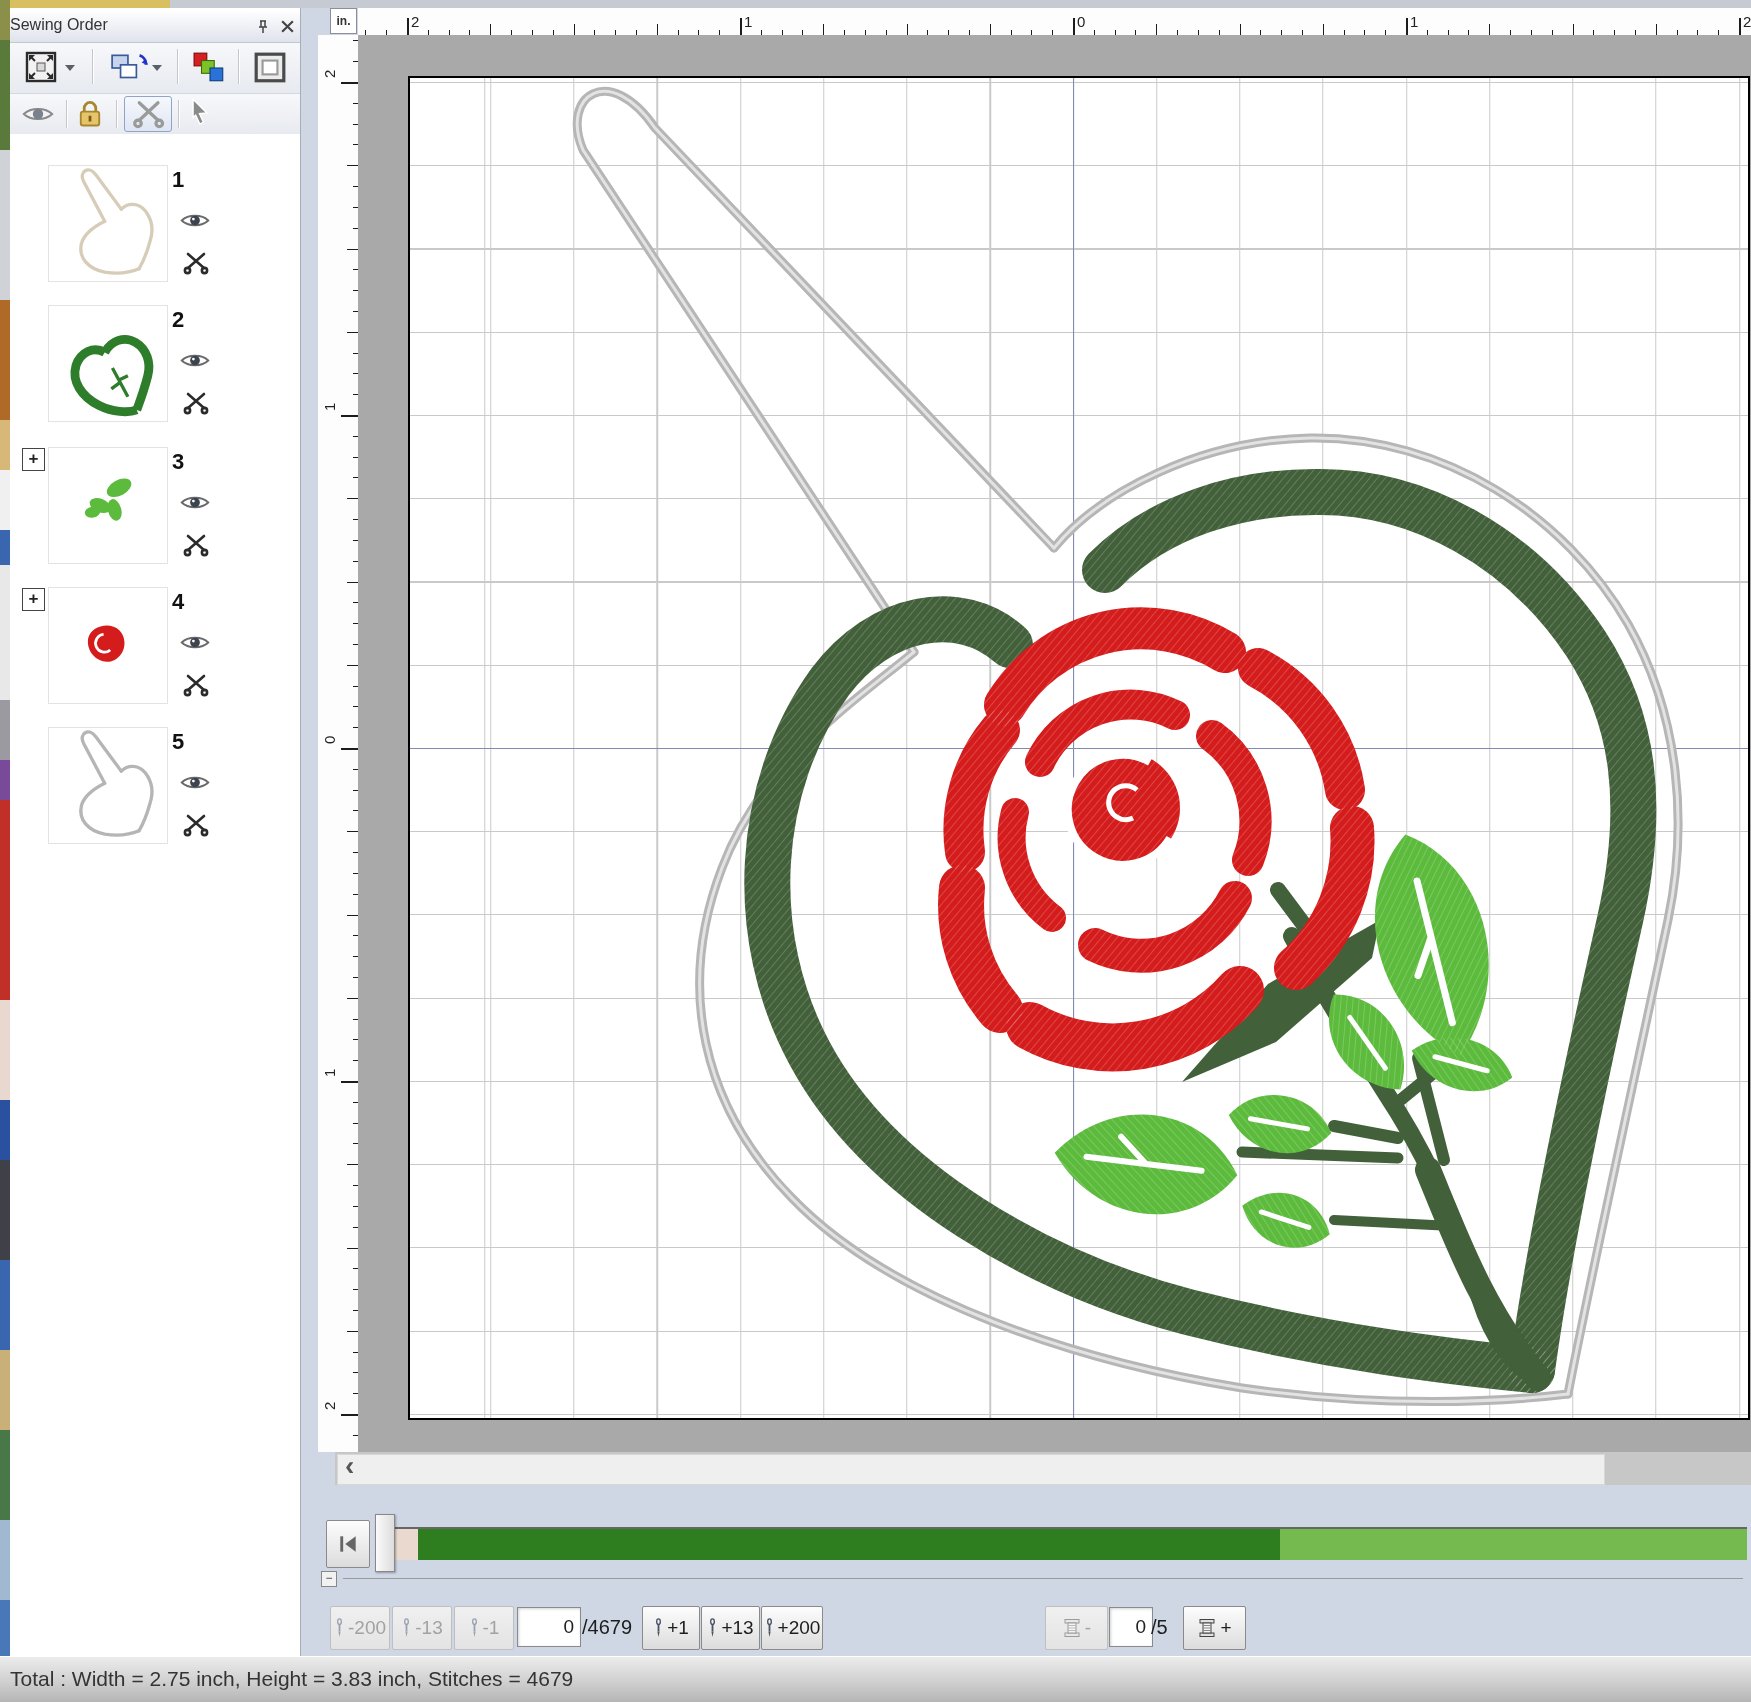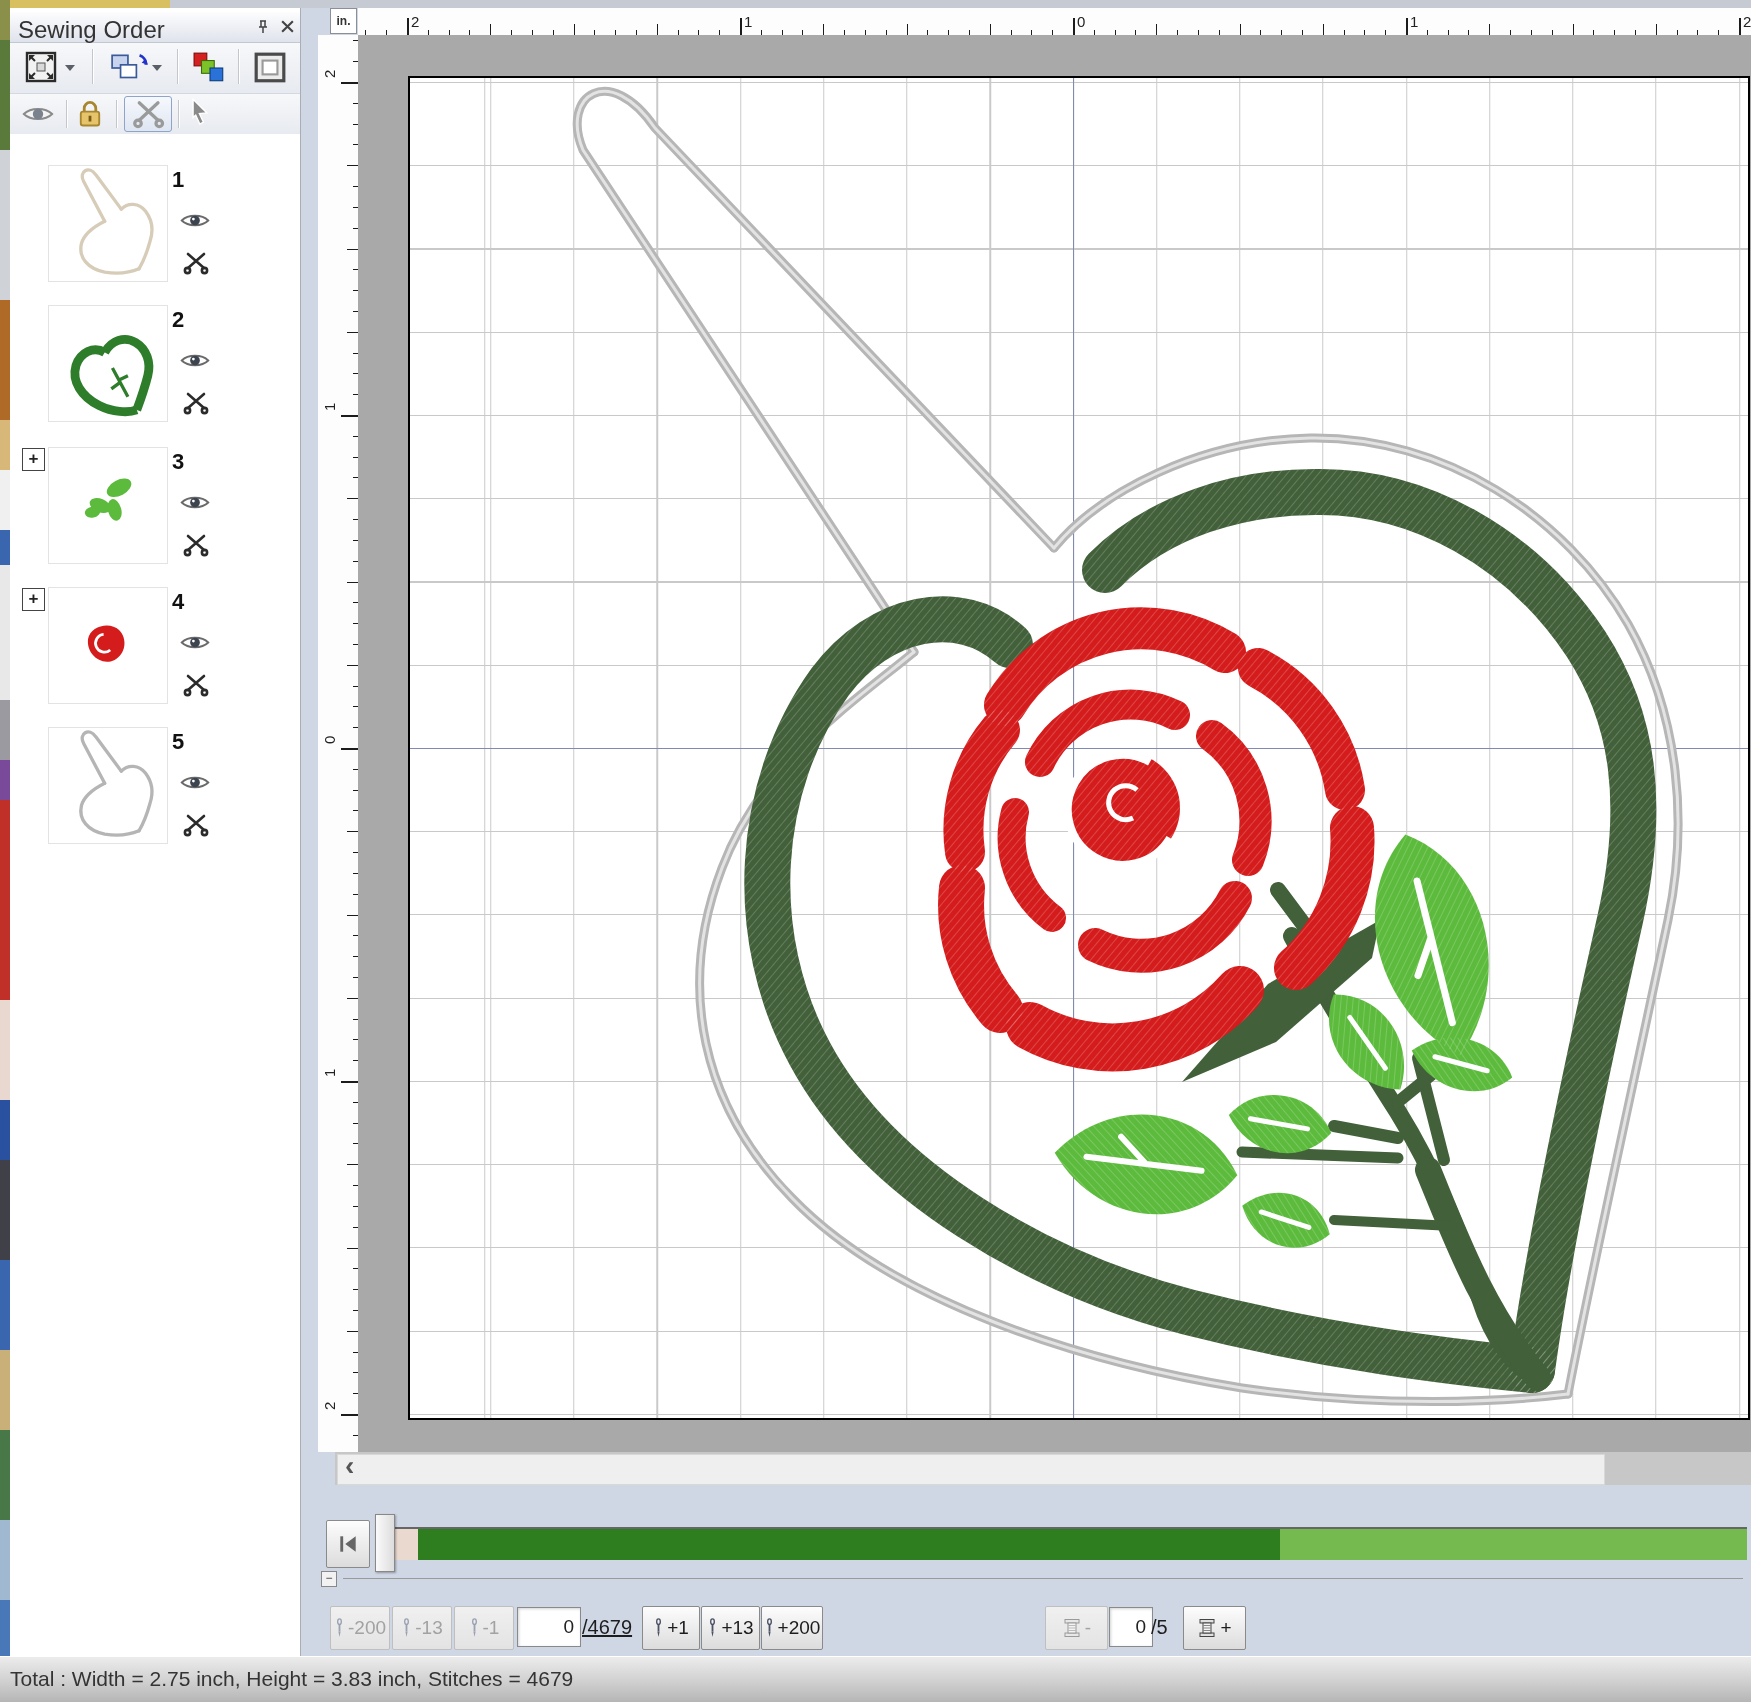--- a/index.html
+++ b/index.html
@@ -11,21 +11,21 @@
   .abs{position:absolute;}
   
   .top-strip{left:0;top:0;width:1751px;height:8px;background:#c6cad2;}
   .top-strip .tan{position:absolute;left:0;top:0;width:170px;height:8px;background:#d8c060;}
   .left-sliver{left:0;top:0;width:10px;height:1702px;background:#888;}
   .left-sliver div{position:absolute;left:0;width:10px;}
   
   .sidebar{left:10px;top:8px;width:290px;height:1648px;background:#fff;border-right:1px solid #a8adb6;}
   .panel-titlebar{position:absolute;left:0;top:4px;width:100%;height:30px;
     background:linear-gradient(#fdfdfe,#dfe3ec);border-bottom:1px solid #c3c7d0;}
-  .panel-title{position:absolute;left:8px;top:4px;font-size:24px;color:#333;}
+  .panel-title{position:absolute;left:0;top:4px;font-size:16px;color:#333;}
   .pt-btn{position:absolute;top:7px;width:18px;height:18px;cursor:default;}
   .panel-toolbar{position:absolute;left:0;width:100%;background:linear-gradient(#f7f8fa,#e7eaf0);}
   .tb1{top:35px;height:50px;border-bottom:1px solid #d5d8de;}
   .tb2{top:86px;height:40px;border-bottom:1px solid #cfd2d8;}
   .sep{position:absolute;top:6px;width:1px;height:70%;background:#c3c6cc;box-shadow:1px 0 0 #fff;}
   .dd{position:absolute;width:0;height:0;border-left:5px solid transparent;border-right:5px solid transparent;border-top:6px solid #5a5f68;}
   .tool{position:absolute;}
   .tool-selected{border:1px solid #8ea4c8;background:linear-gradient(#f6f8fc,#dfe6f2);border-radius:3px;}
   
   .panel-list{position:absolute;left:0;top:126px;width:100%;height:1520px;background:#fff;}
@@ -597,21 +597,21 @@
 </div>
 <div class="abs btn disabled" style="left:454px;top:1606px;width:58px;height:42px;">
   <svg viewBox="0 0 12 22" width="11" height="20">
       <ellipse cx="6" cy="4" rx="2" ry="3" fill="none" stroke="#9aa2b2" stroke-width="1.5"></ellipse>
       <path d="M6,7 V15" stroke="#9aa2b2" stroke-width="2"></path>
       <polygon points="4.8,15 7.2,15 6,21" fill="#9aa2b2"></polygon>
     </svg>
   <span>-1</span>
 </div>
 <input class="numin" style="left: 517px; top: 1607px; width: 56px; height: 38px;" value="0">
-<span class="abs frac" style="left:582px;top:1616px;text-decoration:underline;">/4679</span>
+<span class="abs frac" style="left:582px;top:1616px;">/4679</span>
 
 <div class="abs btn" style="left:642px;top:1606px;width:56px;height:42px;">
   <svg viewBox="0 0 12 22" width="11" height="20">
       <ellipse cx="6" cy="4" rx="2" ry="3" fill="none" stroke="#4a5264" stroke-width="1.5"></ellipse>
       <path d="M6,7 V15" stroke="#4a5264" stroke-width="2"></path>
       <polygon points="4.8,15 7.2,15 6,21" fill="#4a5264"></polygon>
     </svg>
   <span>+1</span>
 </div>
 <div class="abs btn" style="left:701px;top:1606px;width:57px;height:42px;">

